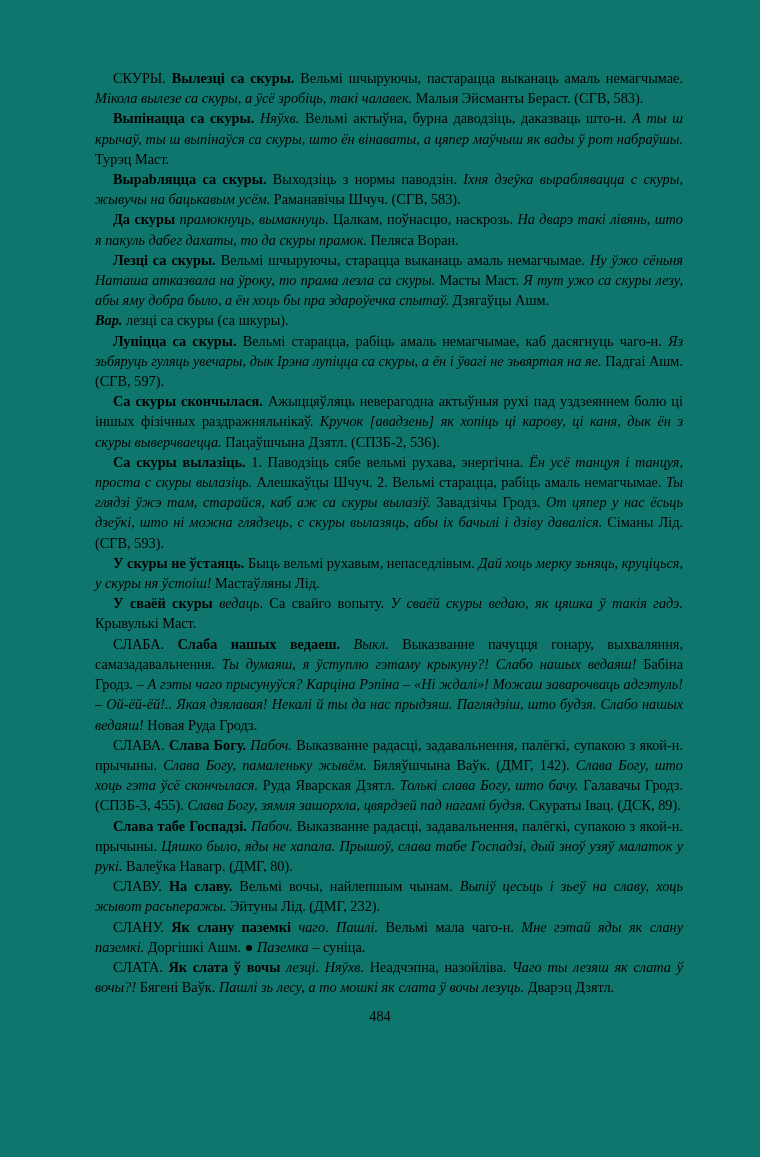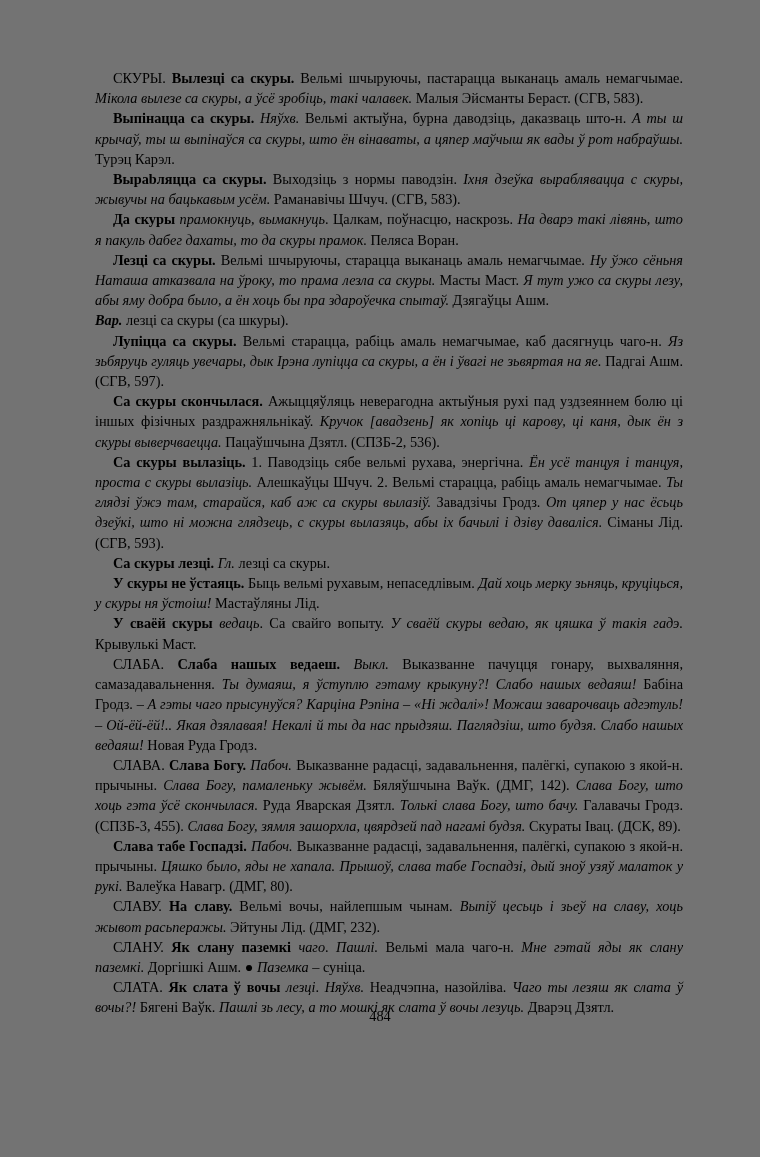--- a/index.html
+++ b/index.html
@@ -8,21 +8,21 @@
     background: #ffffff;
   }
   body {
     font-family: "Liberation Serif", "DejaVu Serif", serif;
     color: #000000;
   }
   #page {
     position: relative;
     width: 760px;
     height: 1157px;
-    background: #737373;
+    background: #0f766e;
     overflow: hidden;
     box-sizing: border-box;
   }
   #text-column {
     position: absolute;
     left: 95px;
     top: 68px;
     width: 588px;
     font-size: 14.3px;
     line-height: 20.2px;
@@ -62,29 +62,28 @@
     font-family: "Liberation Serif", "DejaVu Serif", serif;
   }
 </style>
 </head>
 <body>
 
 <div id="page">
 
   <div id="text-column">
       <p class="entry"><span class="src">СКУРЫ. </span><span class="idiom">Вылезці са скуры.</span><span class="src"> Вельмі шчыруючы, пастарацца выканаць амаль немагчымае. </span><span class="ex">Мікола вылезе са скуры, а ўсё зробіць, такі чалавек.</span><span class="src"> Малыя Эйсманты Бераст. (СГВ, 583).</span></p>
-      <p class="entry"><span class="idiom">Выпінацца са скуры.</span><span class="ex"> Няўхв.</span><span class="src"> Вельмі актыўна, бурна даводзіць, даказваць што-н. </span><span class="ex">А ты ш крычаў, ты ш выпінаўся са скуры, што ён вінаваты, а цяпер маўчыш як вады ў рот набраўшы.</span><span class="src"> Турэц Карэл.</span></p>
+      <p class="entry"><span class="idiom">Выпінацца са скуры.</span><span class="ex"> Няўхв.</span><span class="src"> Вельмі актыўна, бурна даводзіць, даказваць што-н. </span><span class="ex">А ты ш крычаў, ты ш выпінаўся са скуры, што ён вінаваты, а цяпер маўчыш як вады ў рот набраўшы.</span><span class="src"> Турэц Маст.</span></p>
       <p class="entry"><span class="idiom">Выраbляцца са скуры.</span><span class="src"> Выходзіць з нормы паводзін. </span><span class="ex">Іхня дзеўка выраблявацца с скуры, жывучы на бацькавым усём.</span><span class="src"> Раманавічы Шчуч. (СГВ, 583).</span></p>
       <p class="entry"><span class="idiom">Да скуры </span><span class="ex">прамокнуць, вымакнуць</span><span class="src">. Цалкам, поўнасцю, наскрозь. </span><span class="ex">На дварэ такі лівянь, што я пакуль дабег дахаты, то да скуры прамок.</span><span class="src"> Пеляса Воран.</span></p>
       <p class="entry"><span class="idiom">Лезці са скуры.</span><span class="src"> Вельмі шчыруючы, старацца выканаць амаль немагчымае. </span><span class="ex">Ну ўжо сёньня Наташа атказвала на ўроку, то прама лезла са скуры.</span><span class="src"> Масты Маст. </span><span class="ex">Я тут ужо са скуры лезу, абы яму добра было, а ён хоць бы пра здароўечка спытаў.</span><span class="src"> Дзягаўцы Ашм. </span></p>
       <p class="entry no-indent"><span class="varmark">Вар.</span><span class="src"> лезці са скуры (са шкуры).</span></p>
       <p class="entry"><span class="idiom">Лупіцца са скуры.</span><span class="src"> Вельмі старацца, рабіць амаль немагчымае, каб дасягнуць чаго-н. </span><span class="ex">Яз зьбяруць гуляць увечары, дык Ірэна лупіцца са скуры, а ён і ўвагі не зьвяртая на яе.</span><span class="src"> Падгаі Ашм. (СГВ, 597).</span></p>
       <p class="entry"><span class="idiom">Са скуры скончылася.</span><span class="src"> Ажыццяўляць неверагодна актыўныя рухі пад уздзеяннем болю ці іншых фізічных раздражняльнікаў. </span><span class="ex">Кручок [авадзень] як хопіць ці карову, ці каня, дык ён з скуры выверчваецца.</span><span class="src"> Пацаўшчына Дзятл. (СПЗБ-2, 536).</span></p>
       <p class="entry"><span class="idiom">Са скуры вылазіць.</span><span class="src"> 1. Паводзіць сябе вельмі рухава, энергічна. </span><span class="ex">Ён усё танцуя і танцуя, проста с скуры вылазіць.</span><span class="src"> Алешкаўцы Шчуч.  2. Вельмі старацца, рабіць амаль немагчымае. </span><span class="ex">Ты глядзі ўжэ там, старайся, каб аж са скуры вылазіў.</span><span class="src"> Завадзічы Гродз. </span><span class="ex">От цяпер у нас ёсьць дзеўкі, што ні можна глядзець, с скуры вылазяць, абы іх бачылі і дзіву даваліся.</span><span class="src"> Сіманы Лід. (СГВ, 593).</span></p>
-      <p class="entry"><span class="idiom">Са скуры лезці.</span><span class="ex"> Гл.</span><span class="src"> лезці са скуры.</span></p>
       <p class="entry"><span class="idiom">У скуры не ўстаяць.</span><span class="src"> Быць вельмі рухавым, непаседлівым. </span><span class="ex">Дай хоць мерку зьняць, круціцься, у скуры ня ўстоіш!</span><span class="src"> Мастаўляны Лід.</span></p>
       <p class="entry"><span class="idiom">У сваёй скуры </span><span class="ex">ведаць</span><span class="src">. Са свайго вопыту. </span><span class="ex">У сваёй скуры ведаю, як цяшка ў такія гадэ.</span><span class="src"> Крывулькі Маст.</span></p>
       <p class="entry"><span class="src">СЛАБА. </span><span class="idiom">Слаба нашых ведаеш.</span><span class="ex"> Выкл.</span><span class="src"> Выказванне пачуцця гонару, выхваляння, самазадавальнення. </span><span class="ex">Ты думаяш, я ўступлю гэтаму крыкуну?! Слабо нашых ведаяш!</span><span class="src"> Бабіна Гродз. – </span><span class="ex">А гэты чаго прысунуўся? Карціна Рэпіна – «Ні ждалі»! Можаш заварочваць адгэтуль! – Ой-ёй-ёй!.. Якая дзялавая! Некалі й ты да нас прыдзяш. Паглядзіш, што будзя. Слабо нашых ведаяш!</span><span class="src"> Новая Руда Гродз.</span></p>
       <p class="entry"><span class="src">СЛАВА. </span><span class="idiom">Слава Богу.</span><span class="ex"> Пабоч.</span><span class="src"> Выказванне радасці, задавальнення, палёгкі, супакою з якой-н. прычыны. </span><span class="ex">Слава Богу, памаленьку жывём.</span><span class="src"> Бяляўшчына Ваўк. (ДМГ, 142). </span><span class="ex">Слава Богу, што хоць гэта ўсё скончылася.</span><span class="src"> Руда Яварская Дзятл. </span><span class="ex">Толькі слава Богу, што бачу.</span><span class="src"> Галавачы Гродз. (СПЗБ-3, 455). </span><span class="ex">Слава Богу, зямля зашорхла, цвярдзей пад нагамі будзя.</span><span class="src"> Скураты Івац. (ДСК, 89).</span></p>
       <p class="entry"><span class="idiom">Слава табе Госпадзі.</span><span class="ex"> Пабоч.</span><span class="src"> Выказванне радасці, задавальнення, палёгкі, супакою з якой-н. прычыны. </span><span class="ex">Цяшко было, яды не хапала. Прышоў, слава табе Госпадзі, дый зноў узяў малаток у рукі.</span><span class="src"> Валеўка Навагр. (ДМГ, 80).</span></p>
       <p class="entry"><span class="src">СЛАВУ. </span><span class="idiom">На славу.</span><span class="src"> Вельмі вочы, найлепшым чынам. </span><span class="ex">Выпіў цесьць і зьеў на славу, хоць жывот расьперажы.</span><span class="src"> Эйтуны Лід. (ДМГ, 232).</span></p>
       <p class="entry"><span class="src">СЛАНУ. </span><span class="idiom">Як слану паземкі </span><span class="ex">чаго</span><span class="src">. </span><span class="ex">Пашлі.</span><span class="src"> Вельмі мала чаго-н. </span><span class="ex">Мне гэтай яды як слану паземкі.</span><span class="src"> Доргішкі Ашм. ● </span><span class="ex">Паземка</span><span class="src"> – суніца.</span></p>
       <p class="entry"><span class="src">СЛАТА. </span><span class="idiom">Як слата ў вочы </span><span class="ex">лезці</span><span class="src">. </span><span class="ex">Няўхв.</span><span class="src"> Неадчэпна, назойліва. </span><span class="ex">Чаго ты лезяш як слата ў вочы?!</span><span class="src">  Бягені Ваўк. </span><span class="ex">Пашлі зь лесу, а то мошкі як слата ў вочы лезуць.</span><span class="src"> Дварэц Дзятл.</span></p>
     </div>
 

